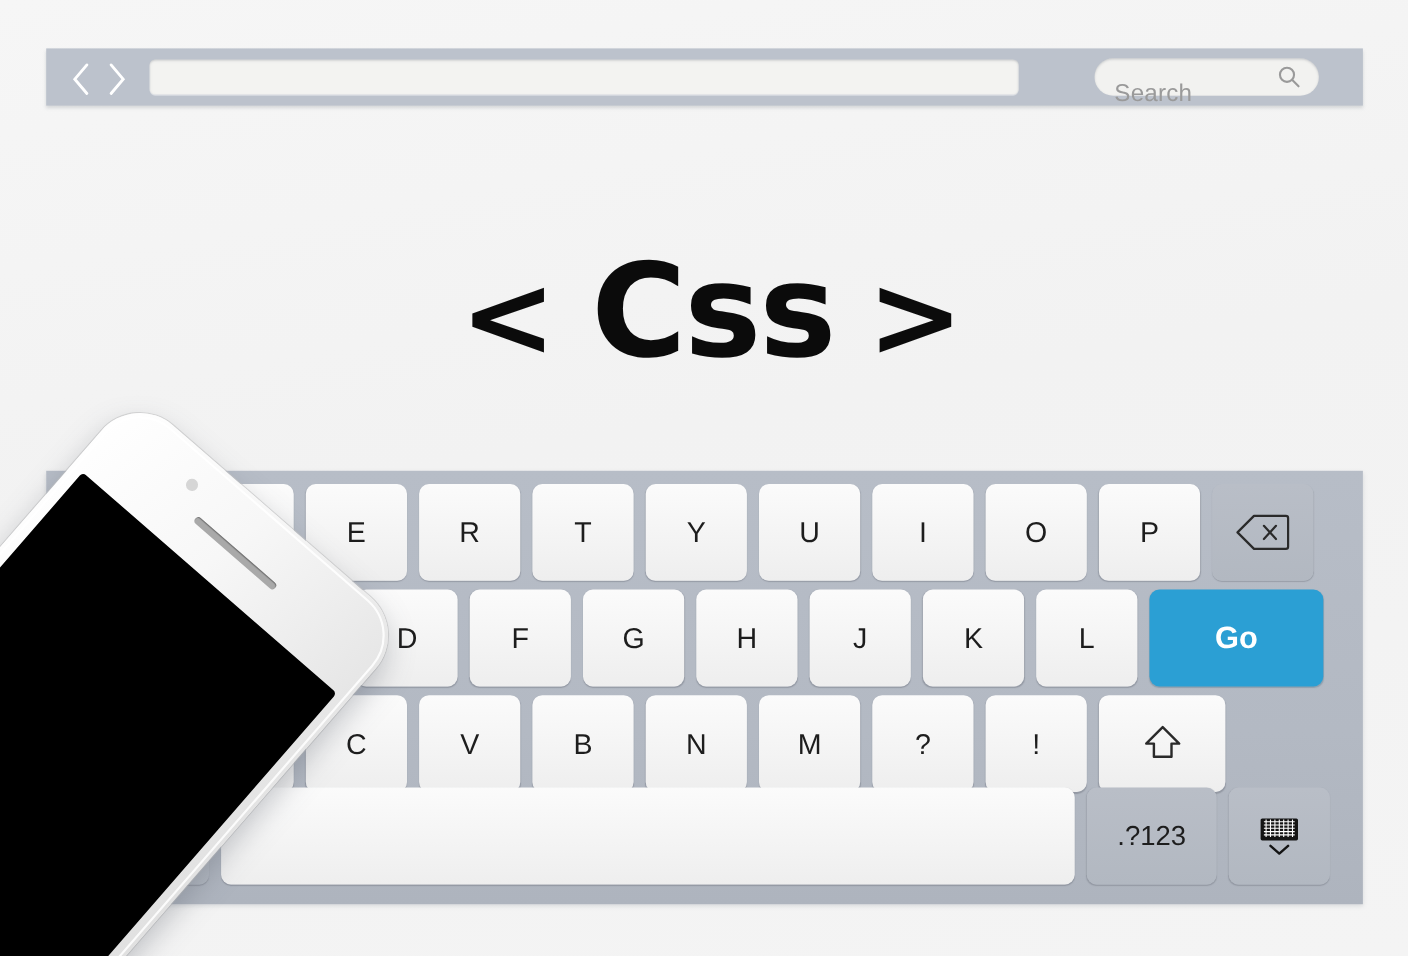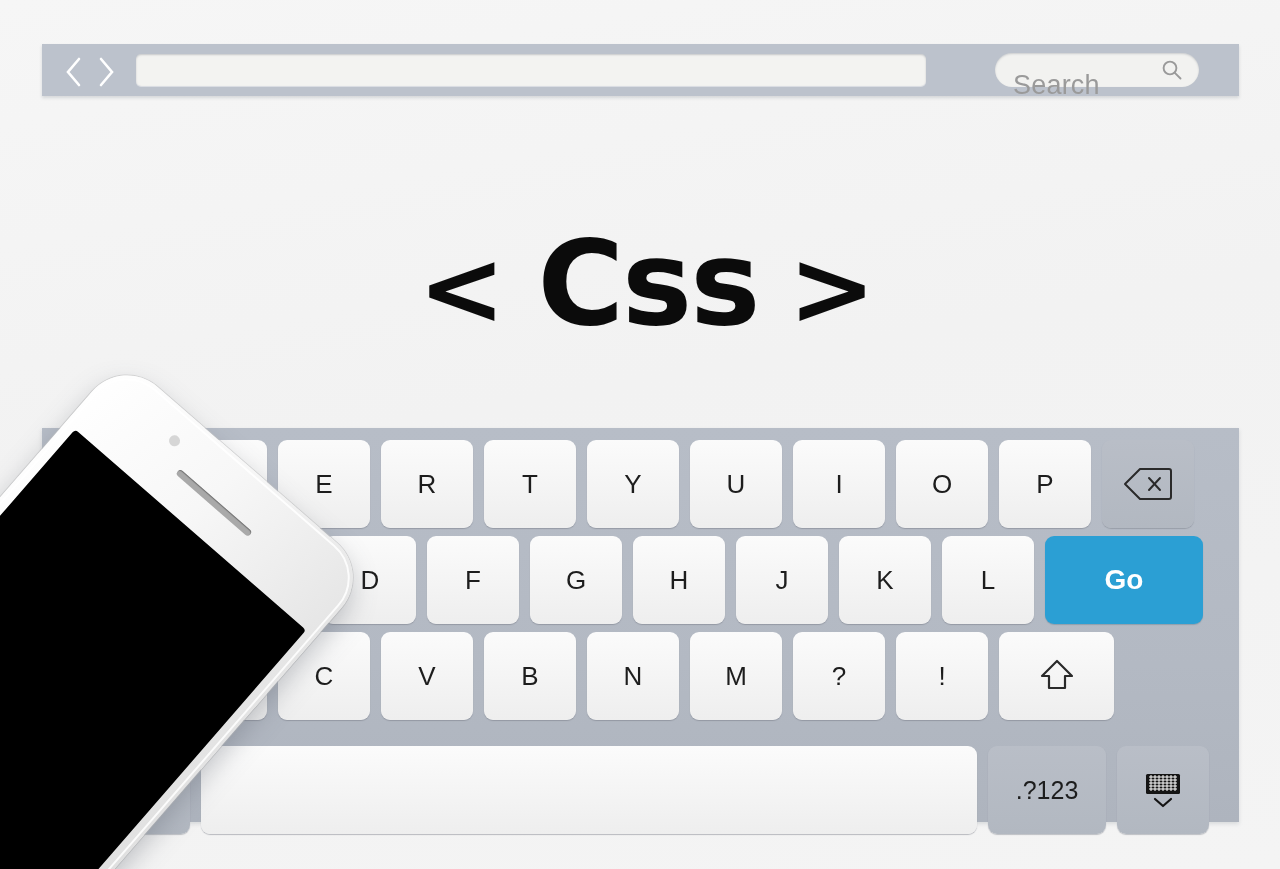--- a/index.html
+++ b/index.html
@@ -75,21 +75,21 @@
     background: #f2f2f0;
     border-radius: 17px;
     box-shadow: inset 0 1px 2px rgba(110,116,126,0.30);
     display: flex;
     align-items: center;
     justify-content: space-between;
     padding: 0 16px 0 18px;
     box-sizing: border-box;
   }
   .search-text {
-    font-size: 27px;
+    font-size: 22px;
     color: #9a9a9a;
     letter-spacing: 0.2px;
     line-height: 1;
     user-select: none;
     margin-top: 30px;
   }
   .search-icon-holder { display:flex; align-items:center; }
 
   
   .headline {
@@ -123,21 +123,21 @@
   .krow {
     position: absolute;
     left: 0;
     right: 0;
     display: flex;
     align-items: center;
   }
   .krow.r1 { top: 10px;  height: 92px; padding: 0 30px; }
   .krow.r2 { top: 106px; height: 92px; padding: 0 30px; }
   .krow.r3 { top: 202px; height: 92px; padding: 0 30px; }
-  .krow.r4 { top: 316px; height: 92px; padding: 0 30px; }
+  .krow.r4 { top: 286px; height: 92px; padding: 0 30px; }
 
   .key {
     background: linear-gradient(180deg, #fbfbfb 0%, #f4f4f4 55%, #eeeeee 100%);
     border-radius: 9px;
     box-shadow: 0 1px 1px rgba(110,116,126,0.45);
     display: flex;
     align-items: center;
     justify-content: center;
     font-size: 26px;
     color: #1d1d1d;

